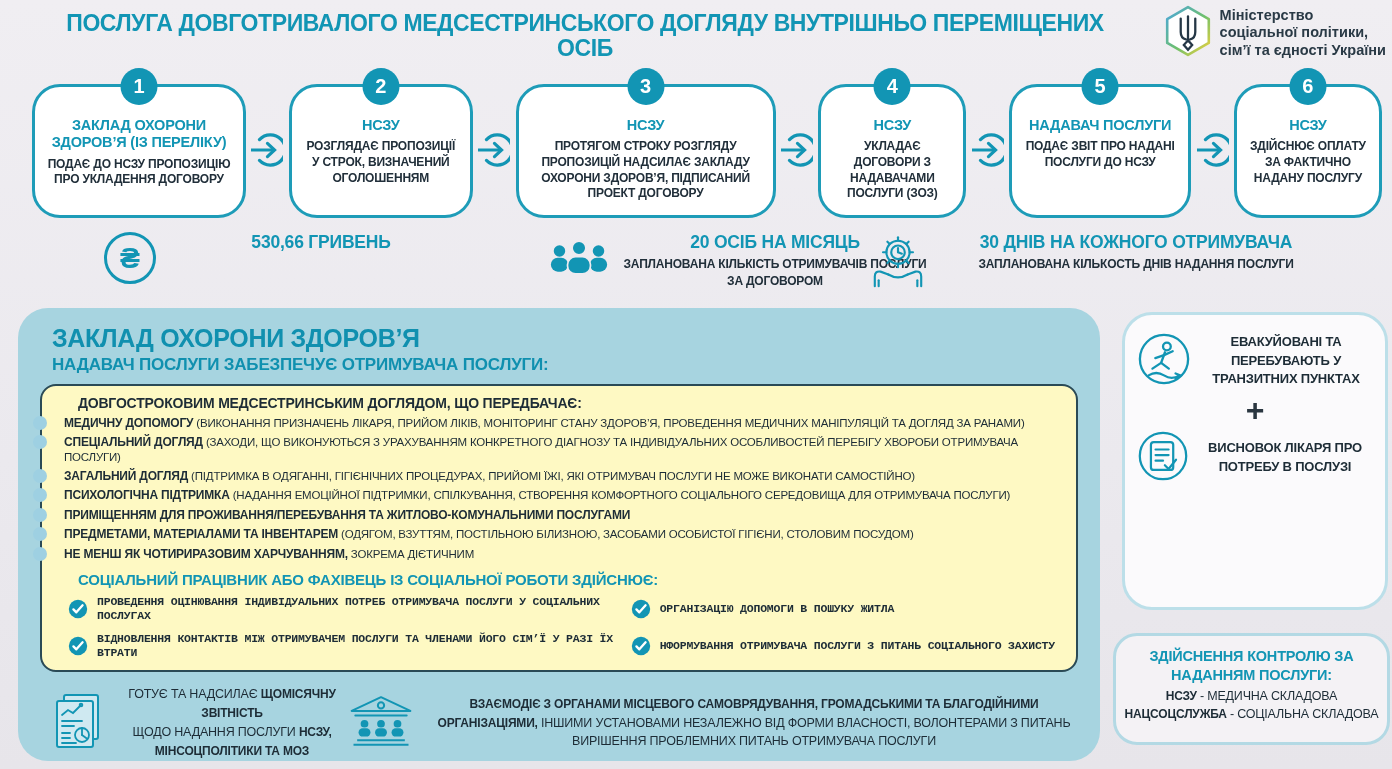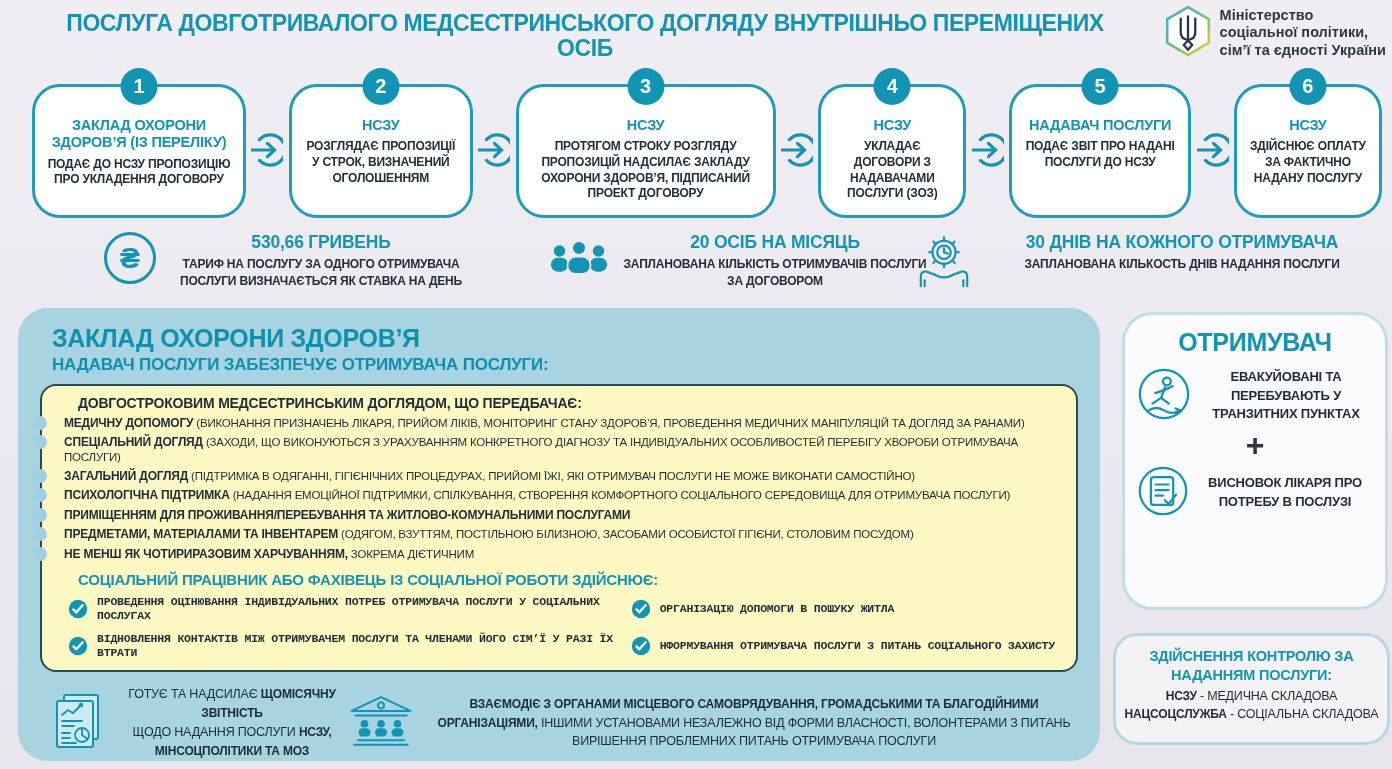--- a/index.html
+++ b/index.html
@@ -27,21 +27,21 @@
   .arrow { flex-shrink:0; align-self:center; margin-top:20px; }
 
   
   .stat { position:absolute; display:flex; gap:10px; align-items:flex-start; top:232px; }
   .stat .icon-wrap { flex-shrink:0; }
   .stat .stext { flex:1; text-align:center; }
   .sval { color:#1295b4; font-weight:bold; font-size:17.5px; letter-spacing:-0.2px; line-height:1.25; }
   .sdesc { color:#212f3a; font-weight:bold; font-size:12px; letter-spacing:-0.2px; line-height:1.4; margin-top:2px; }
   .stat1 { left:104px; width:372px; }
   .stat2 { left:548px; width:382px; }
-  .stat3 { left:915px; width:466px; }
+  .stat3 { left:869px; width:466px; }
   .uah-circle { width:52px; height:52px; border:3px solid #1295b4; border-radius:50%;
     display:flex; align-items:center; justify-content:center; color:#1295b4; font-size:30px; font-weight:bold; }
 
   
   .main-panel { position:absolute; left:18px; top:308px; width:1082px; height:453px;
     background:#a7d4e0; border-radius:30px; padding:14px 22px 12px; }
   .mp-title { color:#1090af; font-size:25px; font-weight:bold; letter-spacing:-0.3px; margin:2px 0 2px 12px; }
   .mp-sub { color:#1090af; font-size:17px; font-weight:bold; letter-spacing:-0.2px; margin:0 0 9px 12px; }
   .inner { position:relative; background:#fef9c3; border:2px solid #2a4a56; border-radius:16px;
     padding:8px 14px 10px 22px; }
@@ -188,21 +188,20 @@
       <div class="sbody">ЗДІЙСНЮЄ ОПЛАТУ ЗА ФАКТИЧНО НАДАНУ ПОСЛУГУ</div>
     </div>
   </div>
 
   <div class="stat stat1">
     <span class="icon-wrap uah-circle">
         <span>₴</span>
       </span>
     <div class="stext">
       <div class="sval">530,66 ГРИВЕНЬ</div>
-      <div class="sdesc">ТАРИФ НА ПОСЛУГУ ЗА ОДНОГО ОТРИМУВАЧА ПОСЛУГИ ВИЗНАЧАЄТЬСЯ ЯК СТАВКА НА ДЕНЬ</div>
     </div>
   </div>
 
   <div class="stat stat2">
     <span class="icon-wrap" style="margin-top:8px;">
       <svg width="62" height="38" viewBox="0 0 54 32">
         <g fill="#1295b4">
           <circle cx="10" cy="9" r="5"></circle>
             <rect x="2.5" y="15" width="15" height="12" rx="6"></rect>
           <circle cx="44" cy="9" r="5"></circle>
@@ -349,21 +348,20 @@
           </svg>
         </span>
         <div class="ctext">
           <span class="b">ВЗАЄМОДІЄ З ОРГАНАМИ МІСЦЕВОГО САМОВРЯДУВАННЯ, ГРОМАДСЬКИМИ ТА БЛАГОДІЙНИМИ ОРГАНІЗАЦІЯМИ,</span><span> ІНШИМИ УСТАНОВАМИ НЕЗАЛЕЖНО ВІД ФОРМИ ВЛАСНОСТІ, ВОЛОНТЕРАМИ З ПИТАНЬ ВИРІШЕННЯ ПРОБЛЕМНИХ ПИТАНЬ ОТРИМУВАЧА ПОСЛУГИ</span>
         </div>
       </div>
     </div>
   </section>
 
   <aside class="receiver">
-    <div class="rtitle">ОТРИМУВАЧ</div>
     <div class="ritem">
       <span>
         <svg width="54" height="54" viewBox="0 0 56 56">
           <g stroke="#1295b4" stroke-width="2.4" fill="none" stroke-linecap="round">
             <circle cx="28" cy="28" r="25"></circle>
             <circle cx="31" cy="15" r="4"></circle>
             <path d="M29 21 L25 32"></path>
             <path d="M28 24 L37 20"></path>
               <path d="M28 24 L19 27"></path>
             <path d="M25 32 L33 38"></path>

